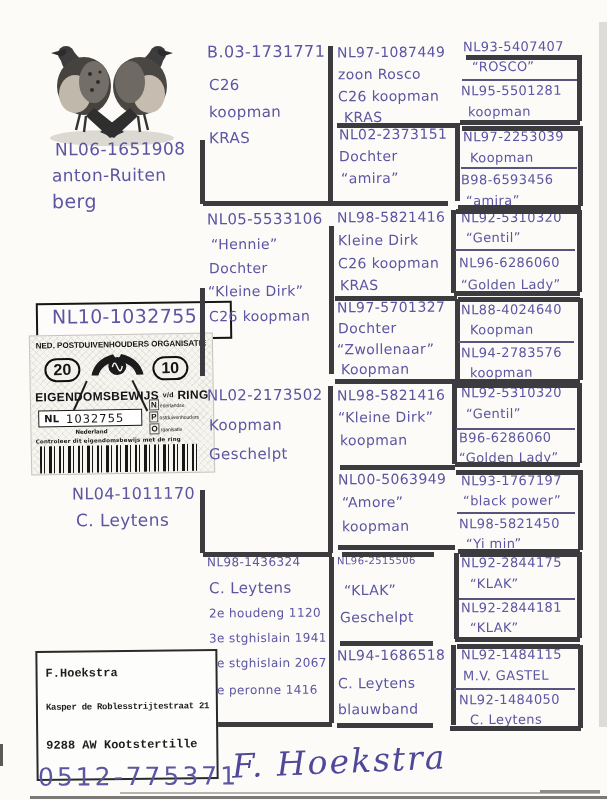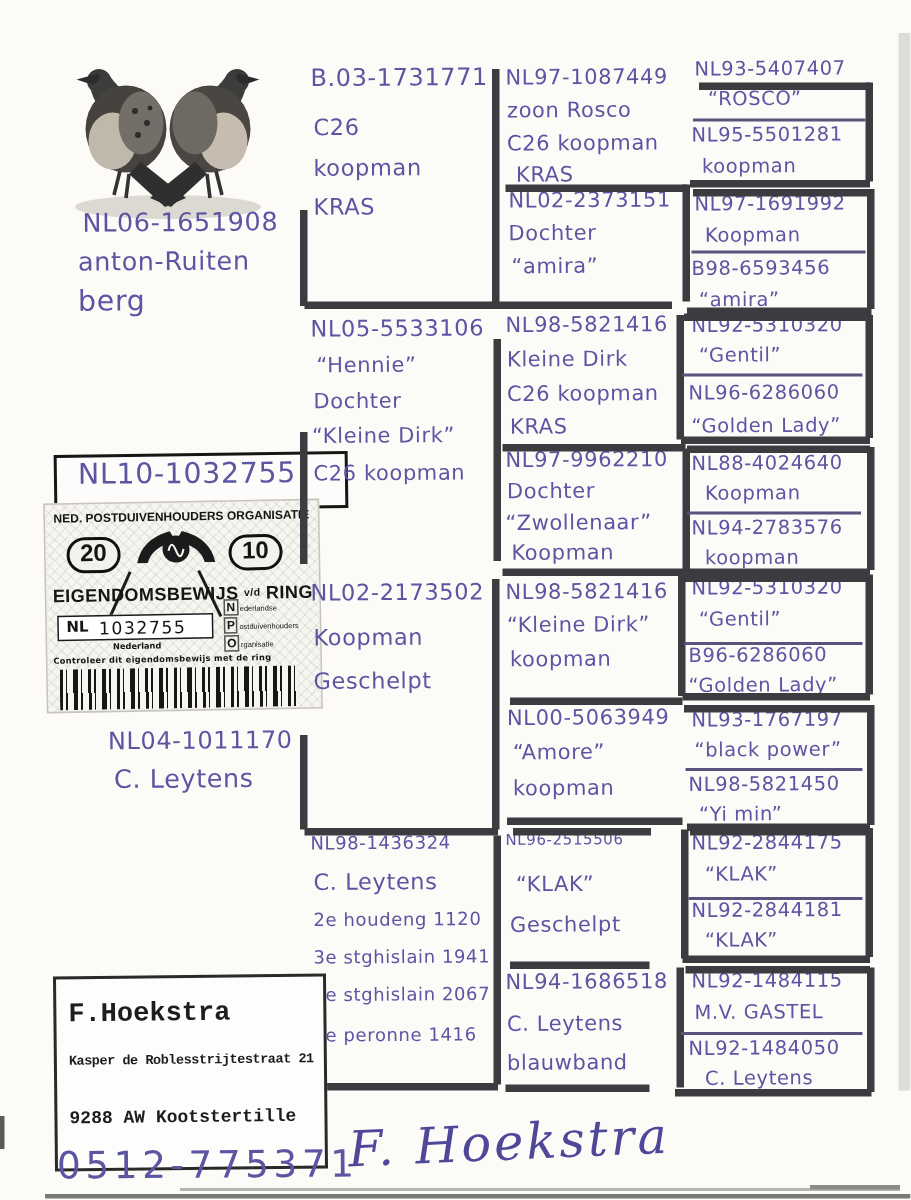--- a/index.html
+++ b/index.html
@@ -185,21 +185,21 @@
 
 <div class="hw" style="left:339px;top:127px;font-size:14px">NL02-2373151</div>
 <div class="hw" style="left:339px;top:149px;font-size:14px">Dochter</div>
 <div class="hw" style="left:341px;top:171px;font-size:14px">“amira”</div>
 
 <div class="hw" style="left:337px;top:210px;font-size:14px">NL98-5821416</div>
 <div class="hw" style="left:338px;top:233px;font-size:14px">Kleine Dirk</div>
 <div class="hw" style="left:338px;top:256px;font-size:14px">C26 koopman</div>
 <div class="hw" style="left:340px;top:278px;font-size:14px">KRAS</div>
 
-<div class="hw" style="left:337px;top:300px;font-size:14px">NL97-9962210</div>
+<div class="hw" style="left:337px;top:300px;font-size:14px">NL97-5701327</div>
 <div class="hw" style="left:338px;top:321px;font-size:14px">Dochter</div>
 <div class="hw" style="left:337px;top:342px;font-size:14px">“Zwollenaar”</div>
 <div class="hw" style="left:341px;top:362px;font-size:14px">Koopman</div>
 
 <div class="hw" style="left:337px;top:388px;font-size:14px">NL98-5821416</div>
 <div class="hw" style="left:338px;top:410px;font-size:14px">“Kleine Dirk”</div>
 <div class="hw" style="left:340px;top:433px;font-size:14px">koopman</div>
 
 <div class="hw" style="left:338px;top:472px;font-size:14px">NL00-5063949</div>
 <div class="hw" style="left:342px;top:495px;font-size:14px">“Amore”</div>
@@ -211,21 +211,21 @@
 
 <div class="hw" style="left:337px;top:648px;font-size:14px">NL94-1686518</div>
 <div class="hw" style="left:338px;top:676px;font-size:14px">C. Leytens</div>
 <div class="hw" style="left:338px;top:702px;font-size:14px">blauwband</div>
 
 <div class="hw" style="left:463px;top:40px;font-size:13px">NL93-5407407</div>
 <div class="hw" style="left:472px;top:60px;font-size:13px">“ROSCO”</div>
 <div class="hw" style="left:461px;top:84px;font-size:13px">NL95-5501281</div>
 <div class="hw" style="left:468px;top:105px;font-size:13px">koopman</div>
 
-<div class="hw" style="left:463px;top:130px;font-size:13px">NL97-1691992</div>
+<div class="hw" style="left:463px;top:130px;font-size:13px">NL97-2253039</div>
 <div class="hw" style="left:470px;top:151px;font-size:13px">Koopman</div>
 <div class="hw" style="left:461px;top:173px;font-size:13px">B98-6593456</div>
 <div class="hw" style="left:466px;top:194px;font-size:13px">“amira”</div>
 
 <div class="hw" style="left:461px;top:211px;font-size:13px">NL92-5310320</div>
 <div class="hw" style="left:466px;top:231px;font-size:13px">“Gentil”</div>
 <div class="hw" style="left:459px;top:256px;font-size:13px">NL96-6286060</div>
 <div class="hw" style="left:461px;top:278px;font-size:13px">“Golden Lady”</div>
 
 <div class="hw" style="left:461px;top:303px;font-size:13px">NL88-4024640</div>
@@ -306,18 +306,18 @@
 <div class="t" style="left:462px;top:79px;width:115px"></div>
 <div class="t" style="left:461px;top:167px;width:116px"></div>
 <div class="t" style="left:455px;top:249px;width:120px"></div>
 <div class="t" style="left:458px;top:341px;width:116px"></div>
 <div class="t" style="left:456px;top:428px;width:119px"></div>
 <div class="t" style="left:457px;top:512px;width:118px"></div>
 <div class="t" style="left:459px;top:598px;width:116px"></div>
 <div class="t" style="left:454px;top:688px;width:121px"></div>
 
 <div class="addr">
-  <div style="top:14px;font-size:18px">F.Hoekstra</div>
+  <div style="top:14px;font-size:12px">F.Hoekstra</div>
   <div style="top:50px;font-size:9px;letter-spacing:-.3px">Kasper de Roblesstrijtestraat 21</div>
   <div style="top:86px;font-size:12px">9288 AW Kootstertille</div>
 </div>
 <div class="hw" style="left:38px;top:764px;font-size:25px;letter-spacing:3px">0512-775371</div>
 <div class="sig">F. Hoekstra</div>
 
 </body></html>

